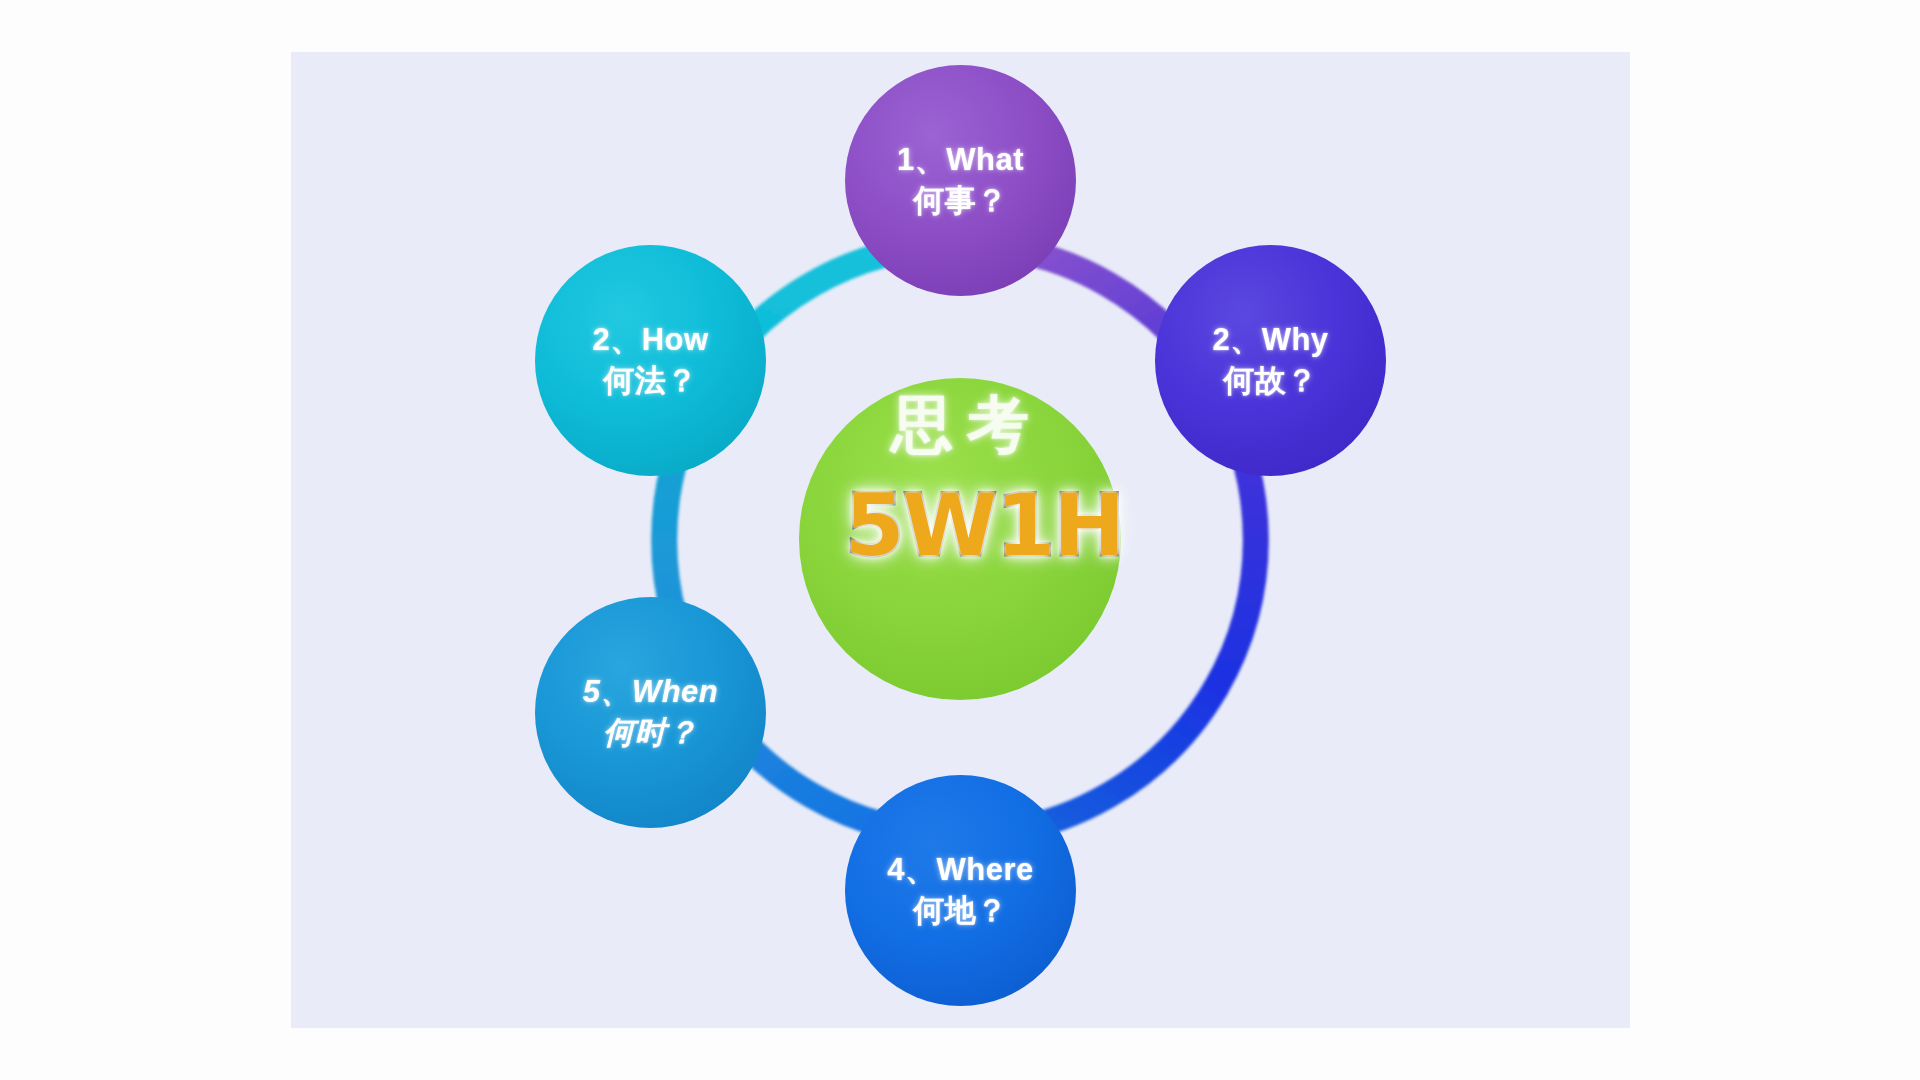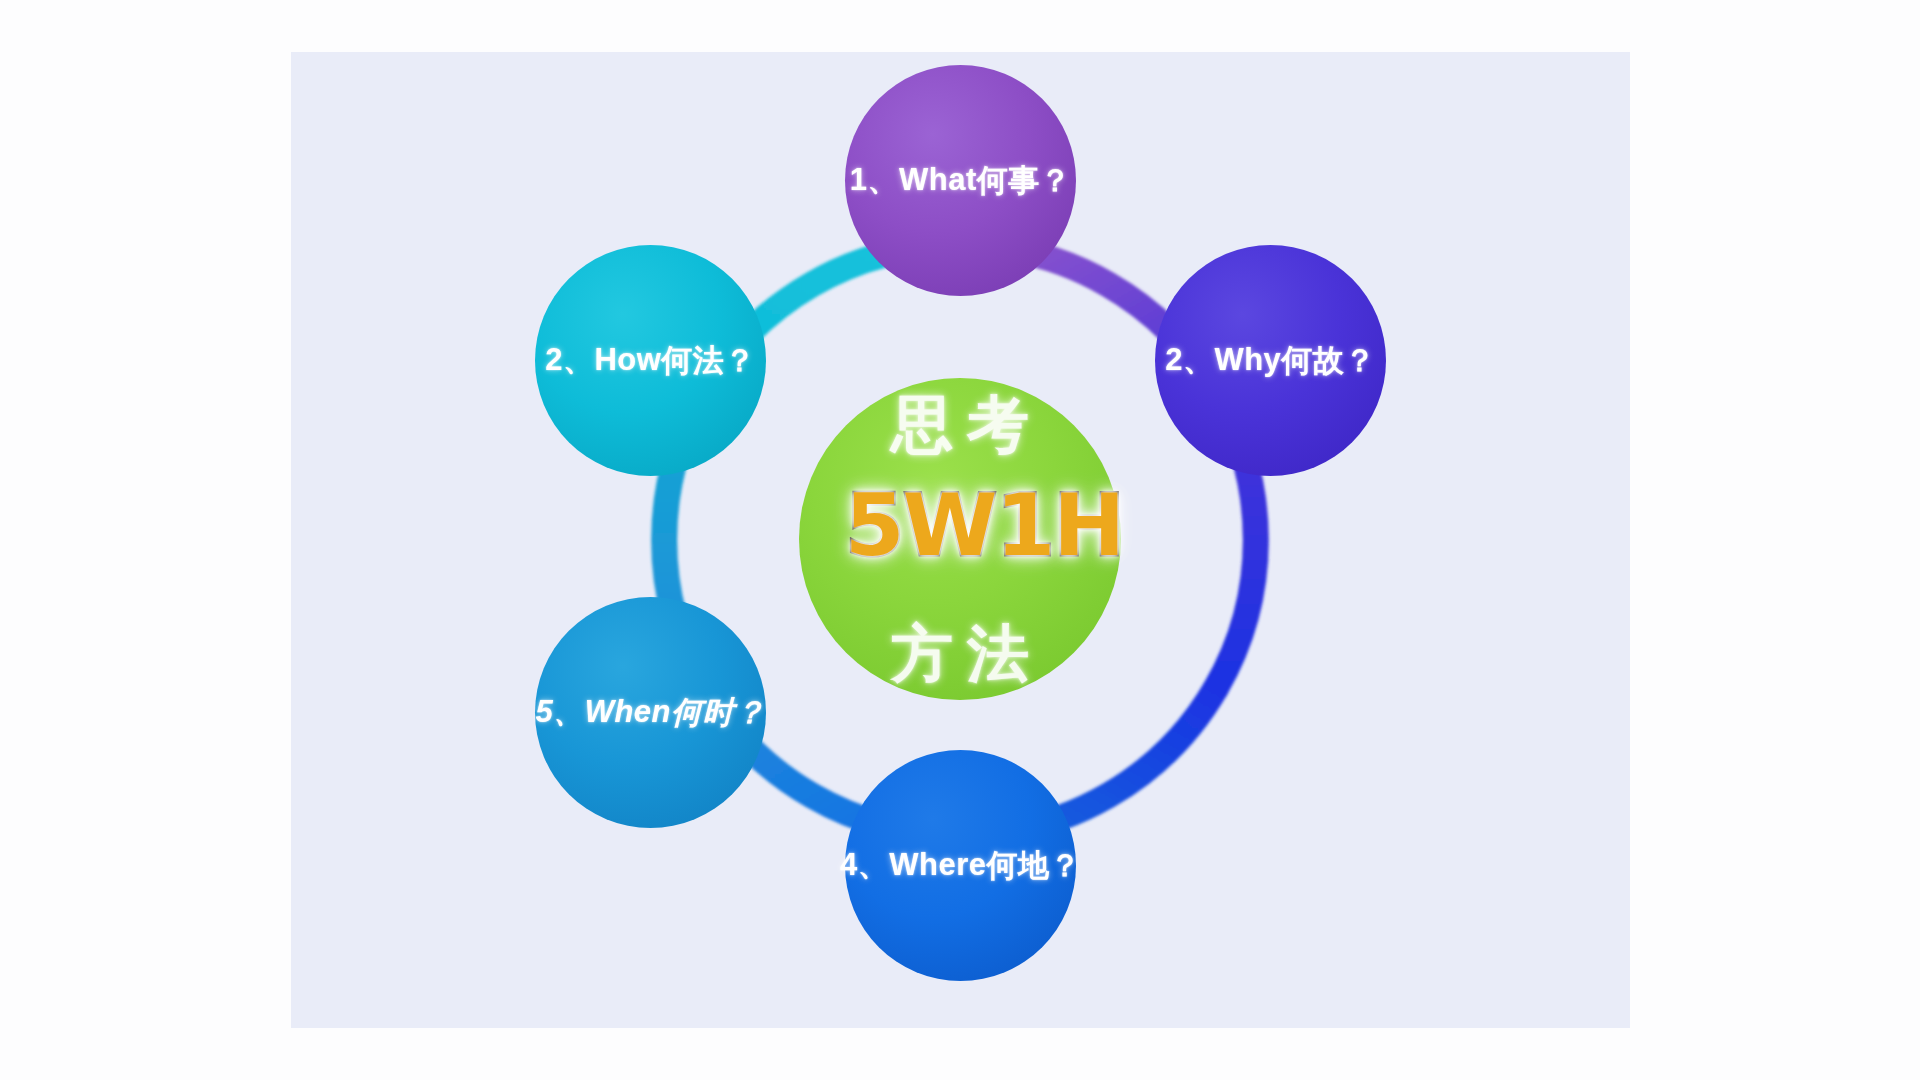--- a/index.html
+++ b/index.html
@@ -38,21 +38,21 @@
     width: 1339px;
     height: 976px;
     pointer-events: none;
   }
 
   
   .node {
     position: absolute;
     border-radius: 50%;
     display: flex;
-    flex-direction: row;
+    flex-direction: column;
     align-items: center;
     justify-content: center;
     color: #ffffff;
     text-align: center;
     line-height: 1.28;
     letter-spacing: 0.5px;
     text-shadow: 0 0 6px rgba(255,255,255,0.55),
                  0 0 2px rgba(255,255,255,0.7);
     filter: blur(0.35px);
   }
@@ -70,21 +70,21 @@
     font-weight: 700;
   }
 
   
   #node-what  { left: 845px; top: 65px;  width: 231px; height: 231px;
                 background: radial-gradient(circle at 38% 30%, #9b63d4 0%, #8d4ec6 45%, #7336ad 100%); }
   #node-why   { left: 1155px; top: 245px; width: 231px; height: 231px;
                 background: radial-gradient(circle at 38% 30%, #5b47e0 0%, #4a33d8 45%, #3a22c0 100%); }
   #node-who   { left: 1155px; top: 597px; width: 231px; height: 231px;
                 background: radial-gradient(circle at 38% 30%, #2a44e8 0%, #1b32e2 45%, #1223c6 100%); }
-  #node-where { left: 845px; top: 750px; width: 231px; height: 231px;
+  #node-where { left: 845px; top: 775px; width: 231px; height: 231px;
                 background: radial-gradient(circle at 38% 30%, #1f7ae8 0%, #126ee4 45%, #0a56c6 100%); text-align: right; }
   #node-when  { left: 535px; top: 597px; width: 231px; height: 231px;
                 background: radial-gradient(circle at 38% 30%, #29a6de 0%, #1896d6 45%, #0f7cc0 100%); font-style: italic; }
   #node-how   { left: 535px; top: 245px; width: 231px; height: 231px;
                 background: radial-gradient(circle at 38% 30%, #22c8e0 0%, #0ebcd8 45%, #05a0be 100%); }
 
   
   #node-center {
     position: absolute;
     left: 799px;
@@ -219,20 +219,19 @@
     <span class="ln ln-cn">何地？</span>
   </div>
 
   <div class="node" id="node-when">
     <span class="ln ln-en">5、When</span>
     <span class="ln ln-cn">何时？</span>
   </div>
 
   <div id="node-center">
     <span class="cn-line top">思考</span>
-    <span class="cn-line bottom">方法</span>
   </div>
 
   <div id="overlay-5w1h">
     <span class="txt">5W1H</span>
   </div>
 
 </div>
 
 </body></html>

